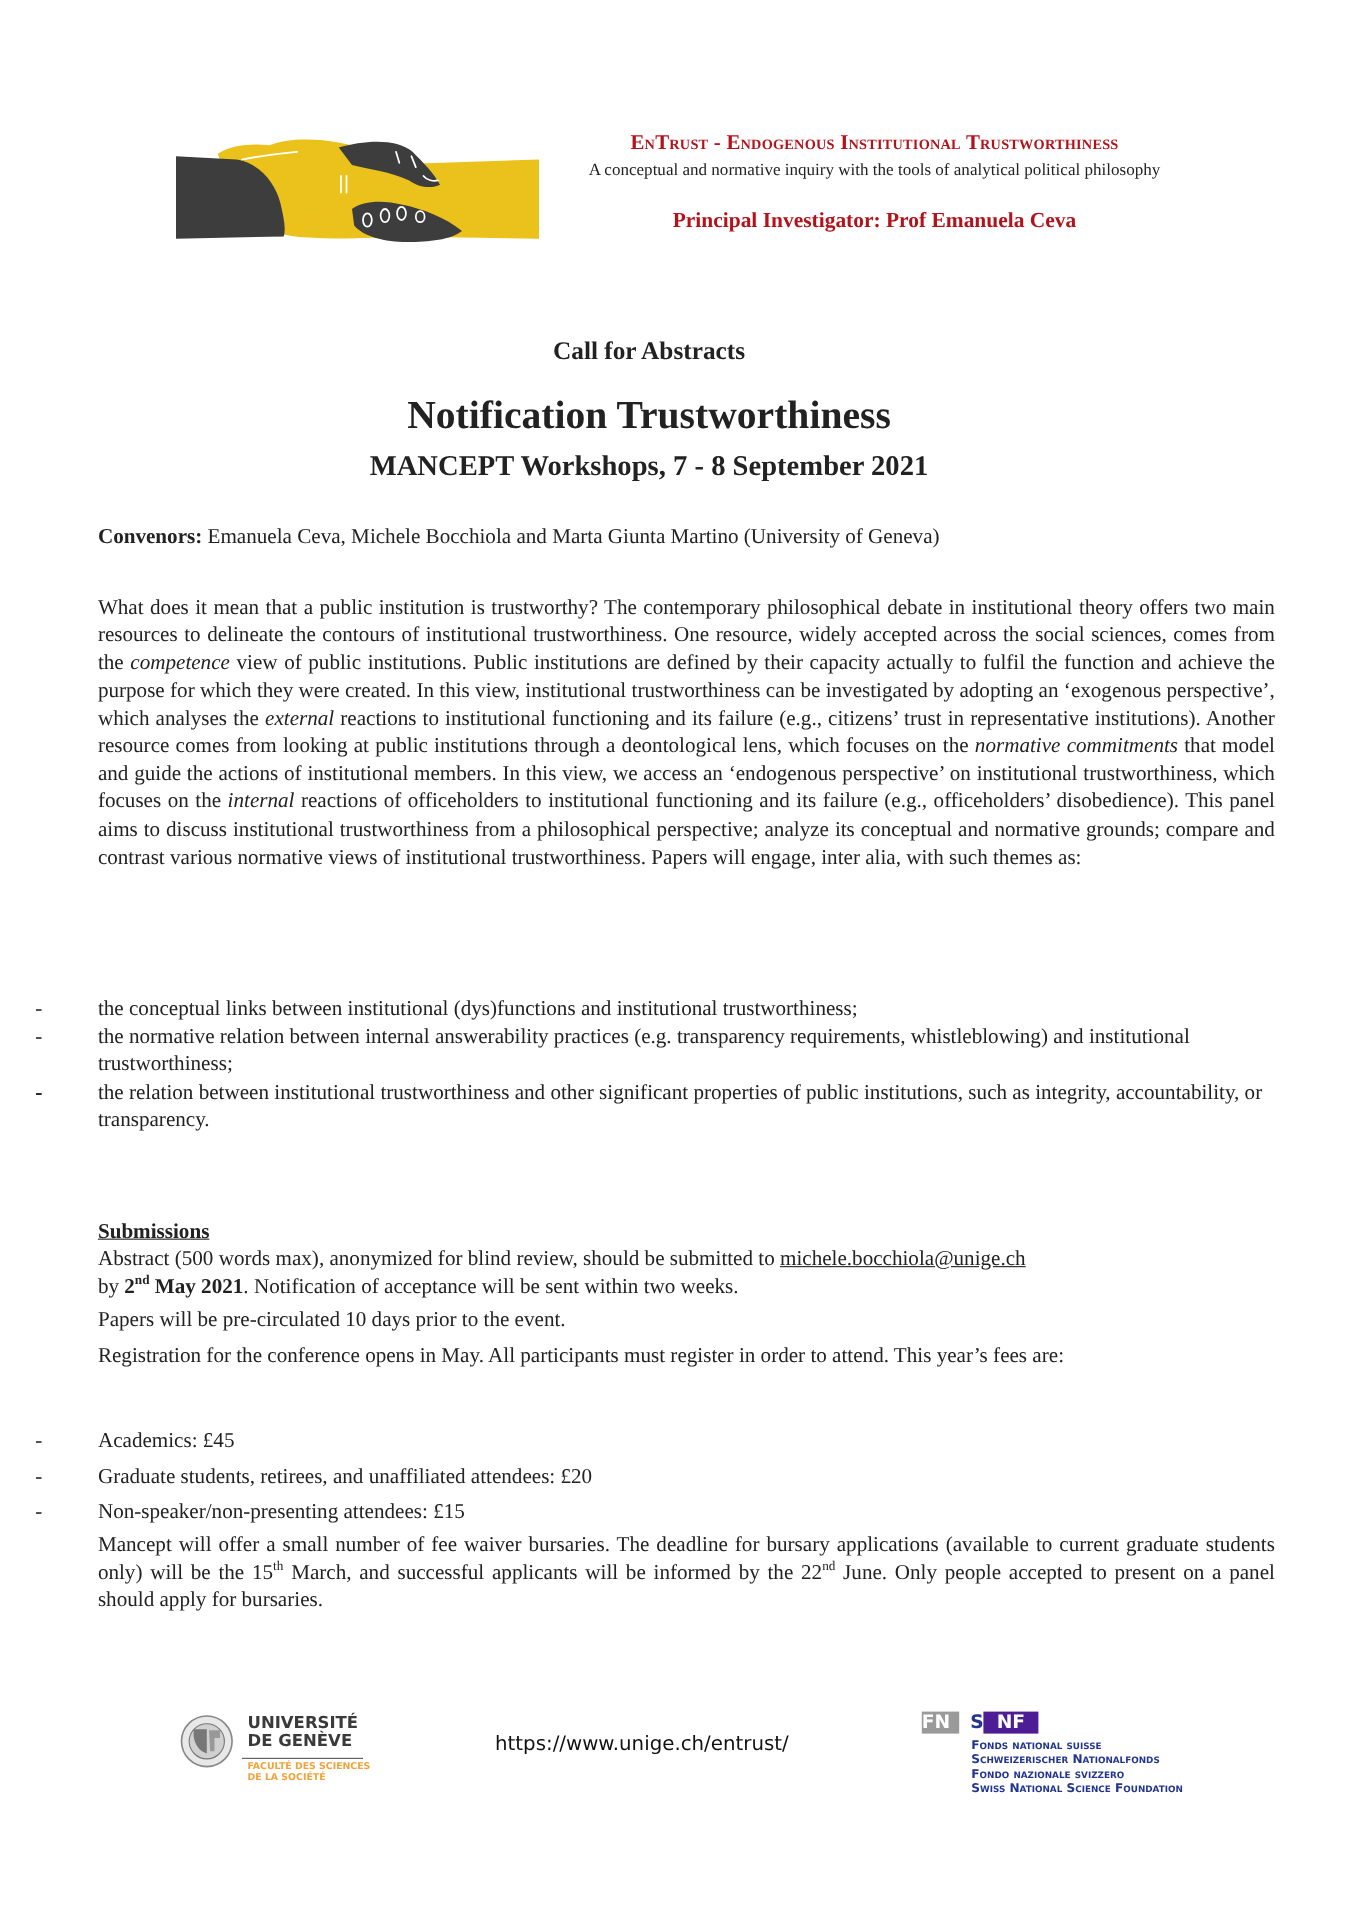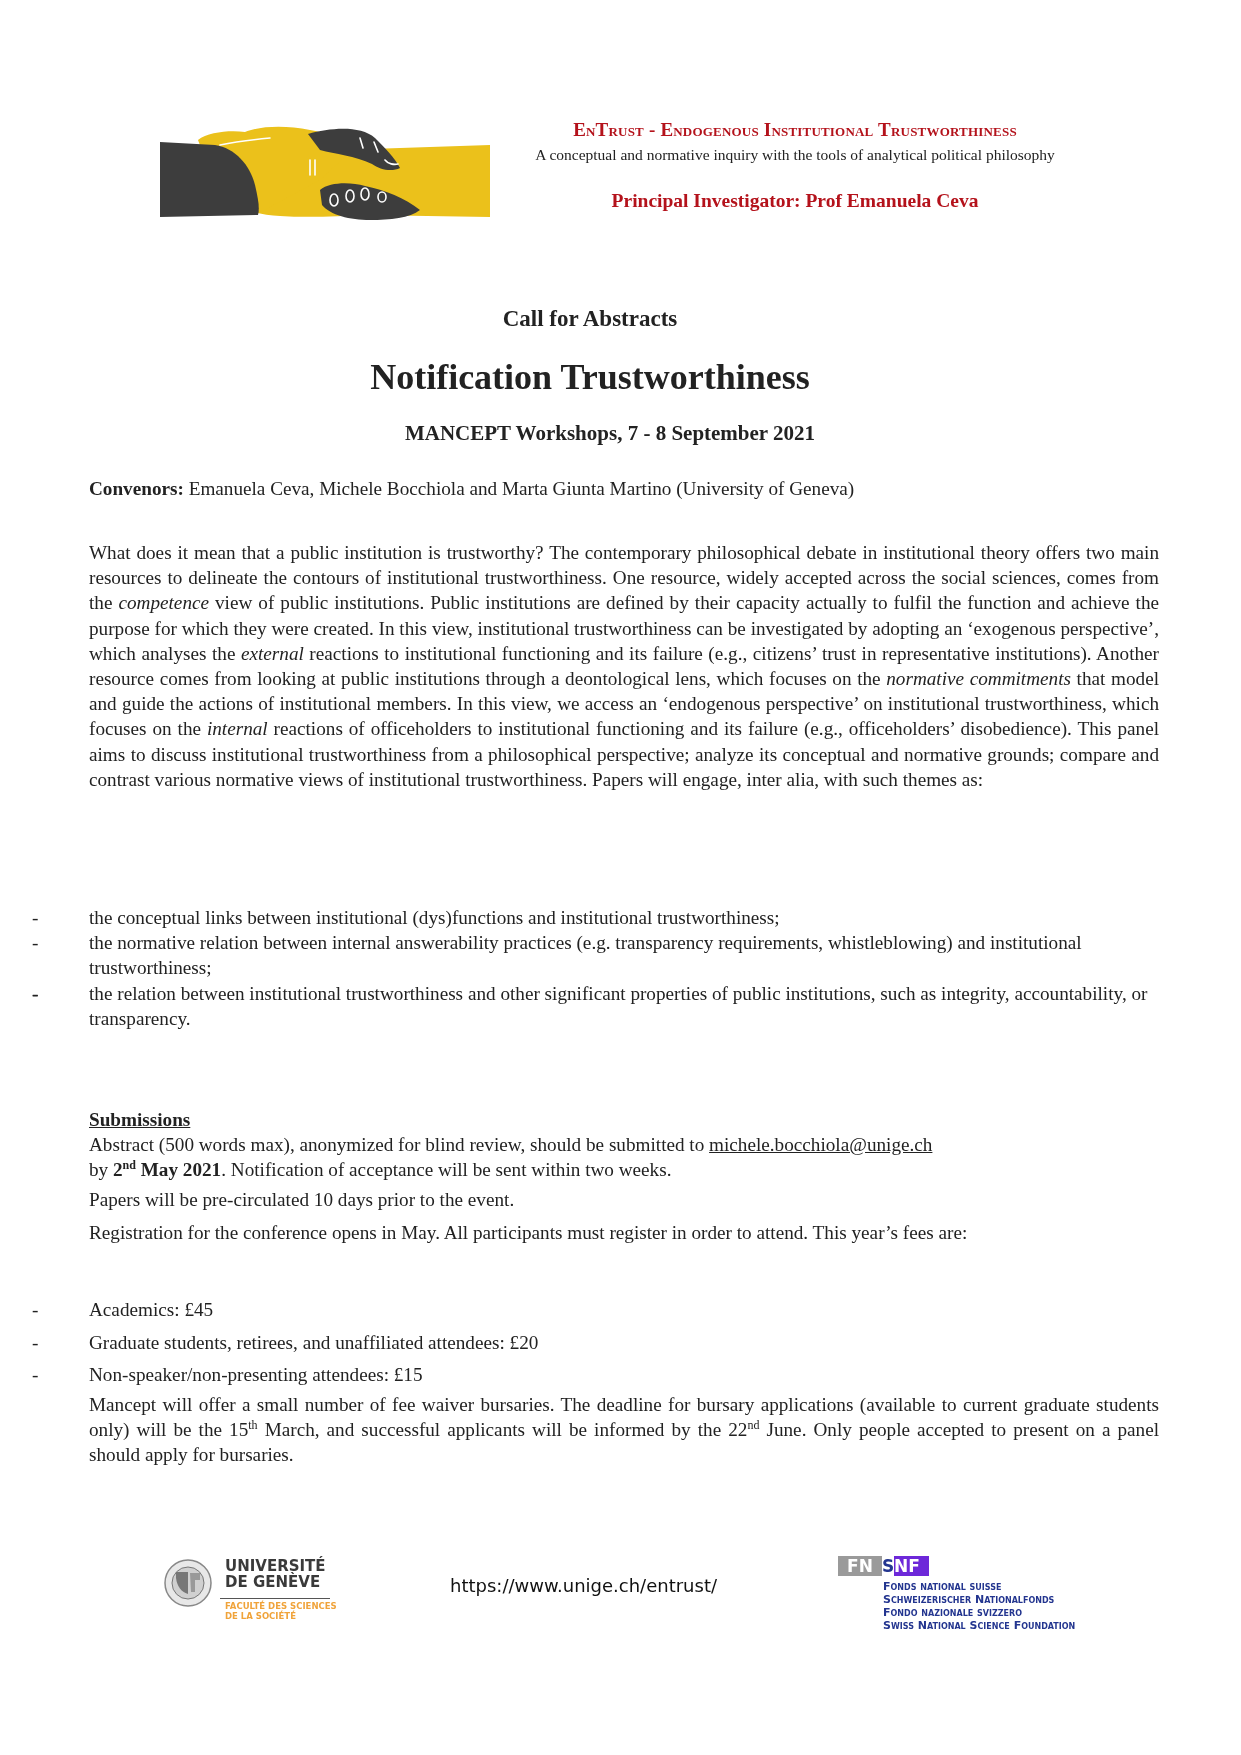--- a/index.html
+++ b/index.html
@@ -13,21 +13,21 @@
   #logo-hands { left: 160px; top: 120px; width: 330px; height: 110px; }
   .hdr { position: absolute; left: 470px; width: 650px; text-align: center; }
   .proj-title { top: 119px; color: #b4121b; font-size: 19px; font-weight: bold; font-variant: small-caps; letter-spacing: 0.2px; }
   .proj-sub { top: 146px; color: #222; font-size: 15.5px; }
   .pi { top: 190px; color: #b4121b; font-size: 19.5px; font-weight: bold; }
 
   
   .center { position: absolute; left: 0; width: 1180px; text-align: center; }
   .cfa { top: 306px; font-size: 23px; font-weight: bold; color: #222; }
   .main-title { top: 356px; font-size: 36px; font-weight: bold; color: #222; }
-  .event { top: 421px; font-size: 21px; font-weight: bold; color: #222; padding-left: 20px; }
+  .event { top: 409px; font-size: 26px; font-weight: bold; color: #222; }
 
   
   .body { position: absolute; left: 89px; width: 1070px; font-size: 19.2px; line-height: 25.2px; }
   .just { text-align: justify; }
   .convenors { top: 476px; }
   .intro { top: 540px; }
   ul.dash { list-style: none; margin: 0; padding: 0; }
   ul.dash li { position: relative; }
   ul.dash li .dash-mark { position: absolute; left: -57px; top: 0; }
   .themes { top: 905px; }
@@ -43,23 +43,23 @@
   sup { font-size: 12px; line-height: 0; }
 
   
   #unige-logo { left: 163px; top: 1558px; width: 220px; height: 65px; }
   .unige-name { position: absolute; left: 62px; top: 0; font-family: "DejaVu Sans", sans-serif; font-weight: bold; font-size: 15px; line-height: 16px; color: #3a3a3a; }
   .unige-rule { position: absolute; left: 57px; top: 40px; width: 110px; height: 1px; background: #555; }
   .unige-fac { position: absolute; left: 62px; top: 43px; font-family: "DejaVu Sans", sans-serif; font-weight: bold; font-size: 8.5px; line-height: 10px; color: #f0a33a; }
   .footer-url { position: absolute; left: 450px; top: 1575px; font-family: "DejaVu Sans", sans-serif; font-size: 18px; color: #111; }
   #fnsnf-logo { left: 838px; top: 1556px; width: 280px; height: 80px; }
   .fn-box { position: absolute; top: 0; height: 20px; font-family: "DejaVu Sans", sans-serif; font-weight: bold; font-size: 17px; line-height: 20px; color: #fff; }
-  .fn-grey { left: 0; width: 44px; background: #9a9a9a; text-align: center; }
+  .fn-grey { left: 0; width: 34px; background: #9a9a9a; }
   .fn-s { left: 44px; width: 12px; color: #23358f; background: #fff; text-align: center; }
-  .fn-blue { left: 56px; width: 35px; background: #6d28d9; }
+  .fn-blue { left: 56px; width: 50px; background: #4c1d95; text-align: center; }
   .fn-lines { position: absolute; left: 45px; top: 24px; font-family: "DejaVu Sans", sans-serif; font-weight: bold; font-variant: small-caps; font-size: 11px; line-height: 13px; color: #23358f; white-space: nowrap; }
 </style>
 </head>
 <body>
 
 <svg id="logo-hands" class="abs" viewBox="0 0 330 110">
 
   <path d="M330 25 L330 97 L205 95 C180 96 150 98 120 96 C100 95 80 90 75 80 L140 55 L180 30 Z" fill="#ebc11b"></path>
 
   <path d="M38 20 C48 12 70 10 85 12 C100 6 125 5 150 10 C165 12 178 20 190 32 L160 60 L95 95 C80 95 65 85 60 70 C55 55 45 40 38 20 Z" fill="#ebc11b"></path>

